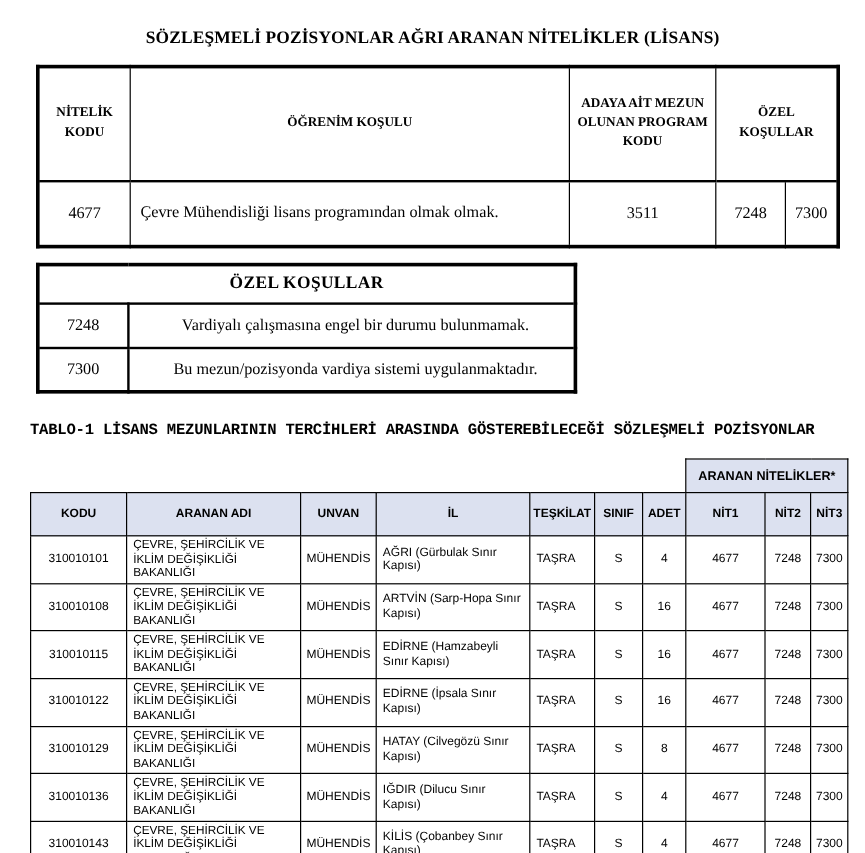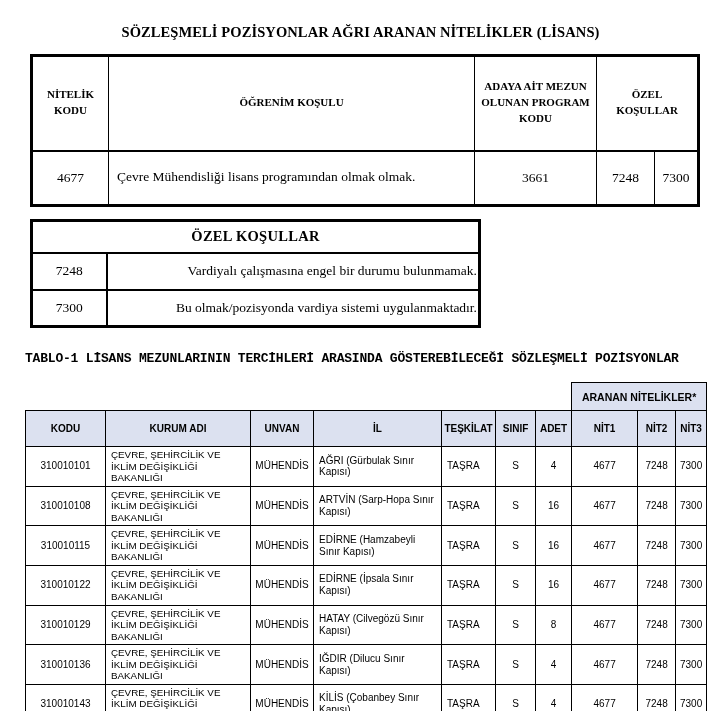--- a/index.html
+++ b/index.html
@@ -50,21 +50,21 @@
     margin: 12px 0 0 30px;
     border: 3px solid #000;
   }
   table.tbl2 th, table.tbl2 td { border: 2px solid #000; }
   table.tbl2 th {
     font-weight: bold; text-align: center;
     font-size: 14.5px; height: 32px; letter-spacing: 0.3px;
   }
   table.tbl2 td { height: 37px; font-size: 13.5px; }
   table.tbl2 td.code { text-align: center; }
-  table.tbl2 td.desc { text-align: right; padding-left: 8px; }
+  table.tbl2 td.desc { text-align: center; padding-left: 8px; }
 
   
   .tablo-heading {
     margin: 23px 0 0 25px;
     font-family: Liberation Mono, monospace;
     font-weight: bold;
     font-size: 13px;
     letter-spacing: -0.2px;
     white-space: nowrap;
   }
@@ -118,21 +118,21 @@
         <th>ADAYA AİT MEZUN OLUNAN PROGRAM KODU</th>
         <th colspan="2">ÖZEL KOŞULLAR</th>
       </tr>
     </thead>
     <tbody>
       <tr>
         <td class="center">4677</td>
         <td class="left">
           <div class="wrap">Çevre Mühendisliği lisans programından olmak olmak.</div>
         </td>
-        <td class="center">3661</td>
+        <td class="center">3511</td>
         <td class="center">7248</td>
         <td class="center">7300</td>
       </tr>
     </tbody>
   </table>
 
   <table class="tbl2">
     <colgroup>
       <col style="width:75px">
         <col style="width:373px">
@@ -142,21 +142,21 @@
         <th colspan="2">ÖZEL KOŞULLAR</th>
       </tr>
     </thead>
     <tbody>
       <tr>
         <td class="code">7248</td>
         <td class="desc">Vardiyalı çalışmasına engel bir durumu bulunmamak.</td>
       </tr>
       <tr>
         <td class="code">7300</td>
-        <td class="desc">Bu olmak/pozisyonda vardiya sistemi uygulanmaktadır.</td>
+        <td class="desc">Bu mezun/pozisyonda vardiya sistemi uygulanmaktadır.</td>
       </tr>
     </tbody>
   </table>
 
   <div class="tablo-heading">TABLO-1 LİSANS MEZUNLARININ TERCİHLERİ ARASINDA GÖSTEREBİLECEĞİ SÖZLEŞMELİ POZİSYONLAR</div>
 
   <table class="tbl3">
     <colgroup>
       <col style="width:80px">
         <col style="width:145px">
@@ -169,21 +169,21 @@
       <col style="width:38px">
         <col style="width:31px">
     </colgroup>
     <thead>
       <tr class="group-row">
         <td class="spacer" colspan="7"></td>
         <th colspan="3">ARANAN NİTELİKLER*</th>
       </tr>
       <tr class="cols-row">
         <th>KODU</th>
-        <th>KURUM ADI</th>
+        <th>ARANAN ADI</th>
         <th>UNVAN</th>
         <th>İL</th>
         <th>TEŞKİLAT</th>
         <th>SINIF</th>
         <th>ADET</th>
         <th>NİT1</th>
         <th>NİT2</th>
         <th>NİT3</th>
       </tr>
     </thead>

